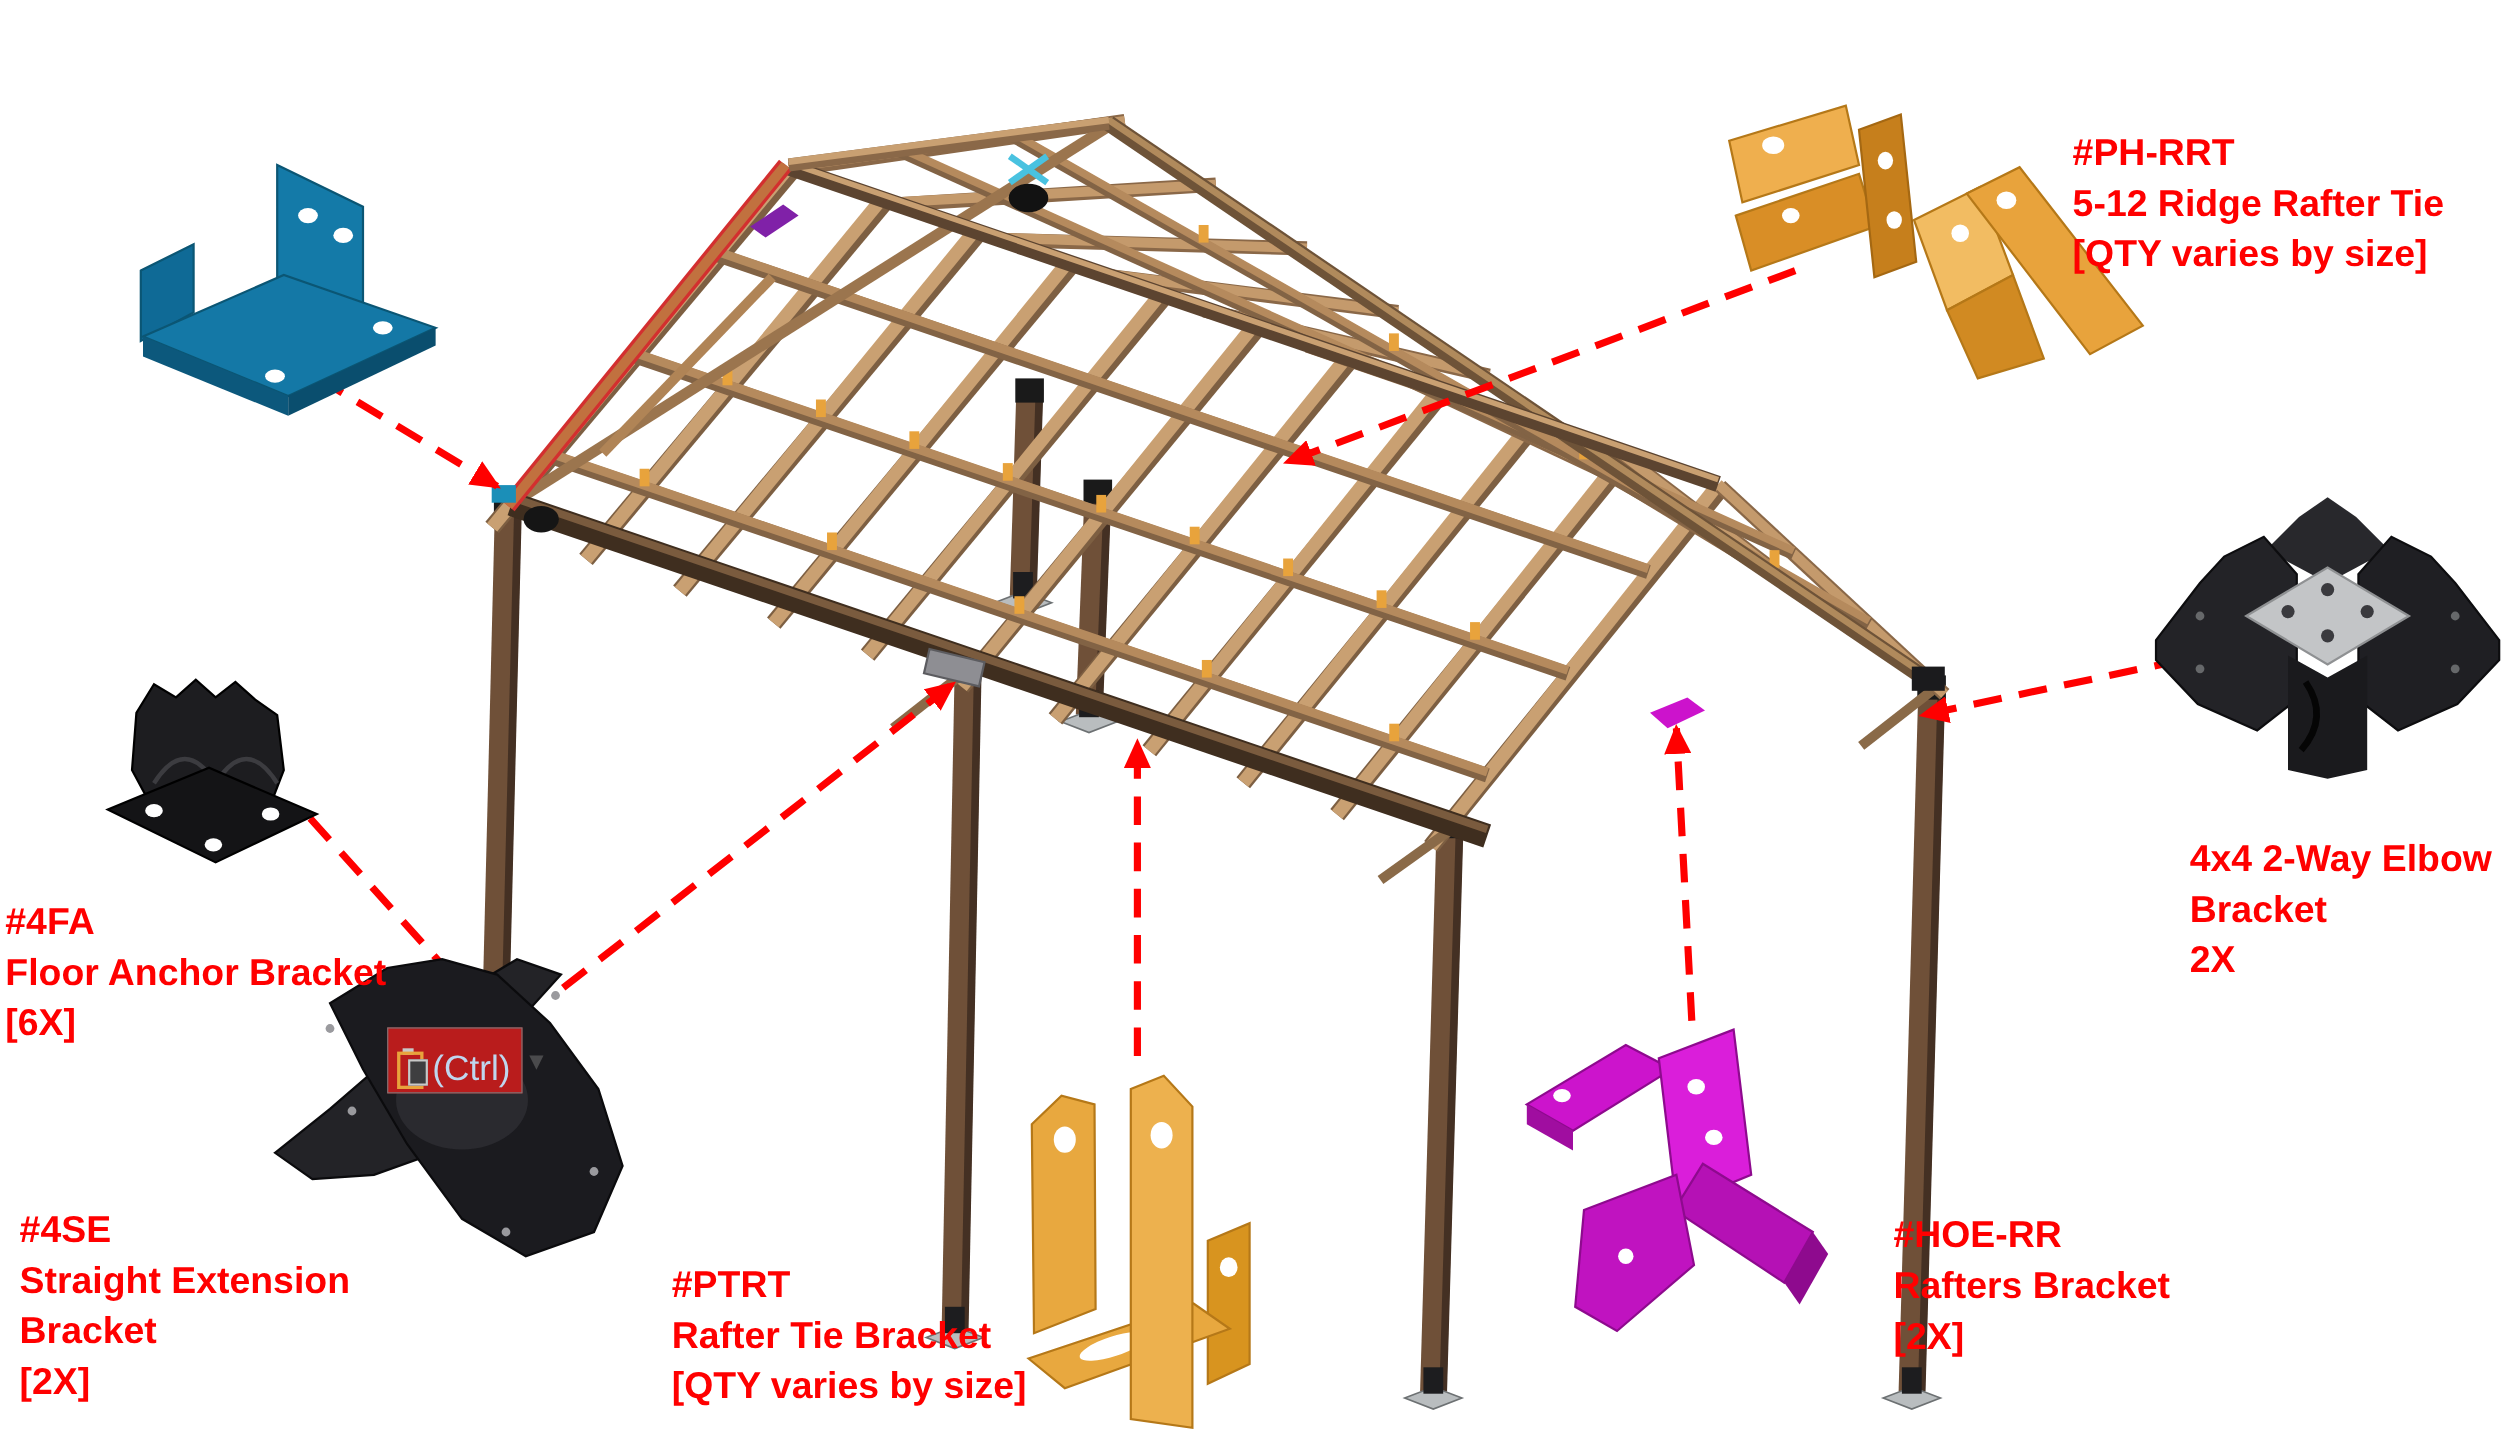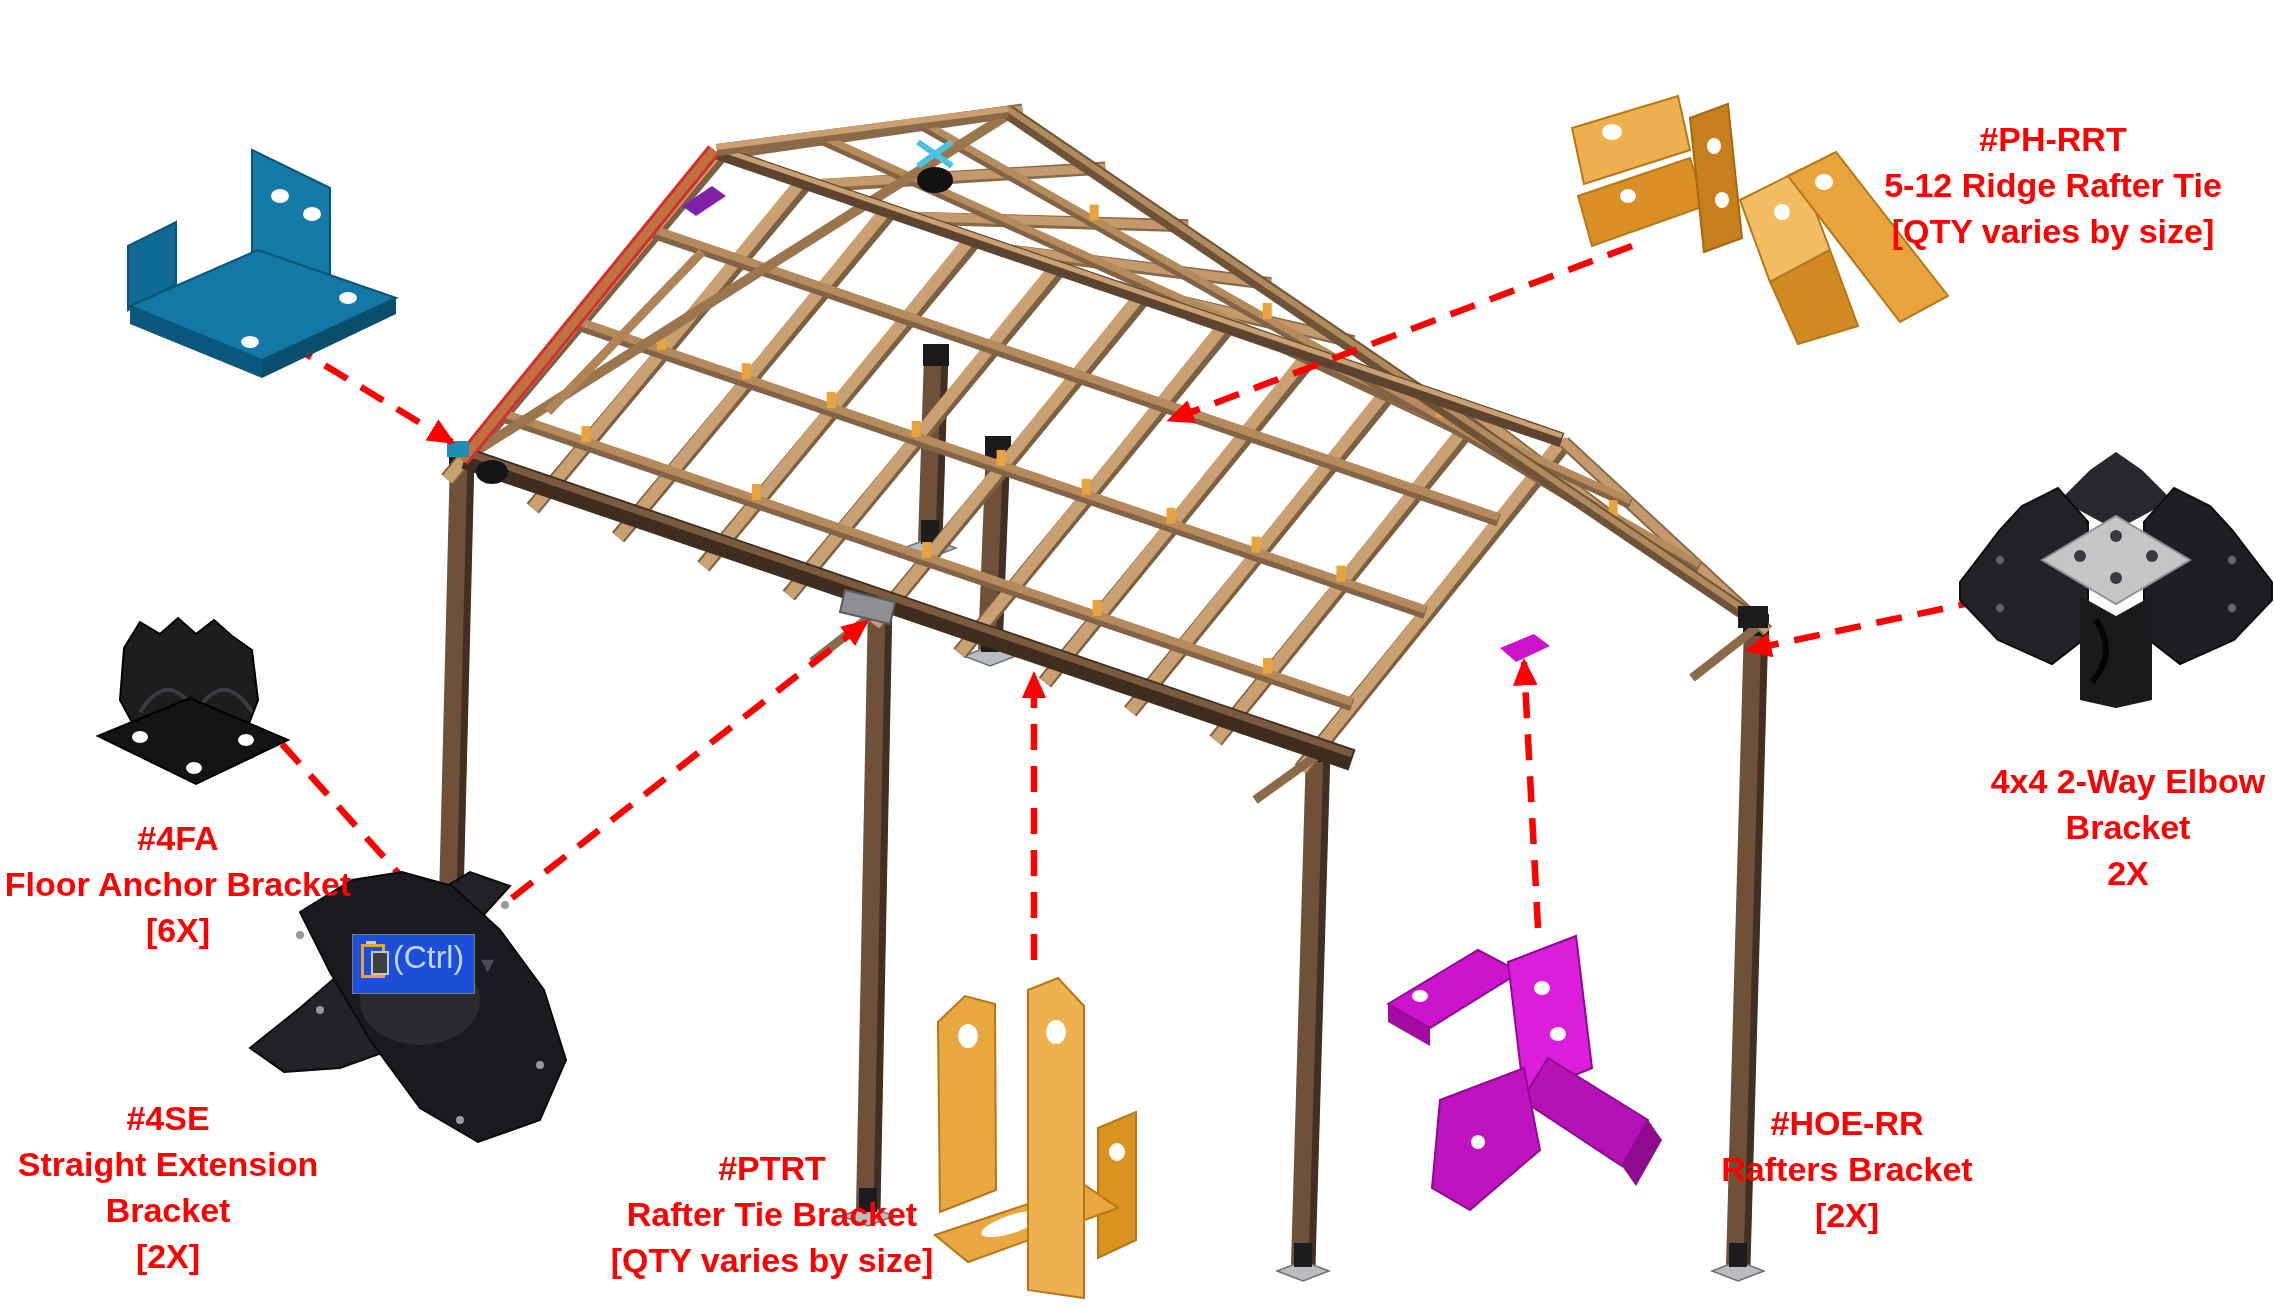--- a/index.html
+++ b/index.html
@@ -1,25 +1,25 @@
 <!DOCTYPE html>
 <html><head>
 <meta charset="utf-8">
 <style>
   html,body{margin:0;padding:0;background:#ffffff;}
   #stage{position:relative;width:2274px;height:1308px;background:#ffffff;overflow:hidden;
          font-family:"Liberation Sans",sans-serif;}
   #scene{position:absolute;left:0;top:0;}
   .title{position:absolute;transform:translateX(-50%);white-space:nowrap;
          font-size:42px;font-weight:bold;color:#1272BE;letter-spacing:0px;}
-  .plabel{position:absolute;transform:translateX(-50%);text-align:center;color:#FF0000;
+  .plabel{position:absolute;transform:translateX(-50%);text-align:left;color:#FF0000;
           font-weight:bold;font-size:34px;line-height:46px;white-space:nowrap;}
   
   .paste-wrap{position:absolute;left:352px;top:934px;display:flex;align-items:center;z-index:5;}
-  .paste-btn{display:flex;align-items:flex-start;gap:6px;background:#1d4ed8;border:1px solid #7A7A7C;
+  .paste-btn{display:flex;align-items:flex-end;gap:6px;background:#b91c1c;border:1px solid #7A7A7C;
              padding:6px 10px 6px 8px;height:46px;}
   .paste-label{color:#BFD6EE;font-size:32px;line-height:32px;font-weight:normal;}
   .clip{position:relative;width:26px;height:34px;}
   .clip .board{position:absolute;left:0;top:3px;width:18px;height:28px;border:3px solid #E8A33C;background:transparent;}
   .clip .tab{position:absolute;left:5px;top:0;width:10px;height:6px;background:#C8C8C8;}
   .clip .sheet{position:absolute;left:10px;top:10px;width:14px;height:20px;background:#3E3E40;border:2px solid #C8C8C8;}
   .caret{color:#4A4A4C;font-size:26px;margin-left:6px;}
 </style>
 </head>
 <body>

